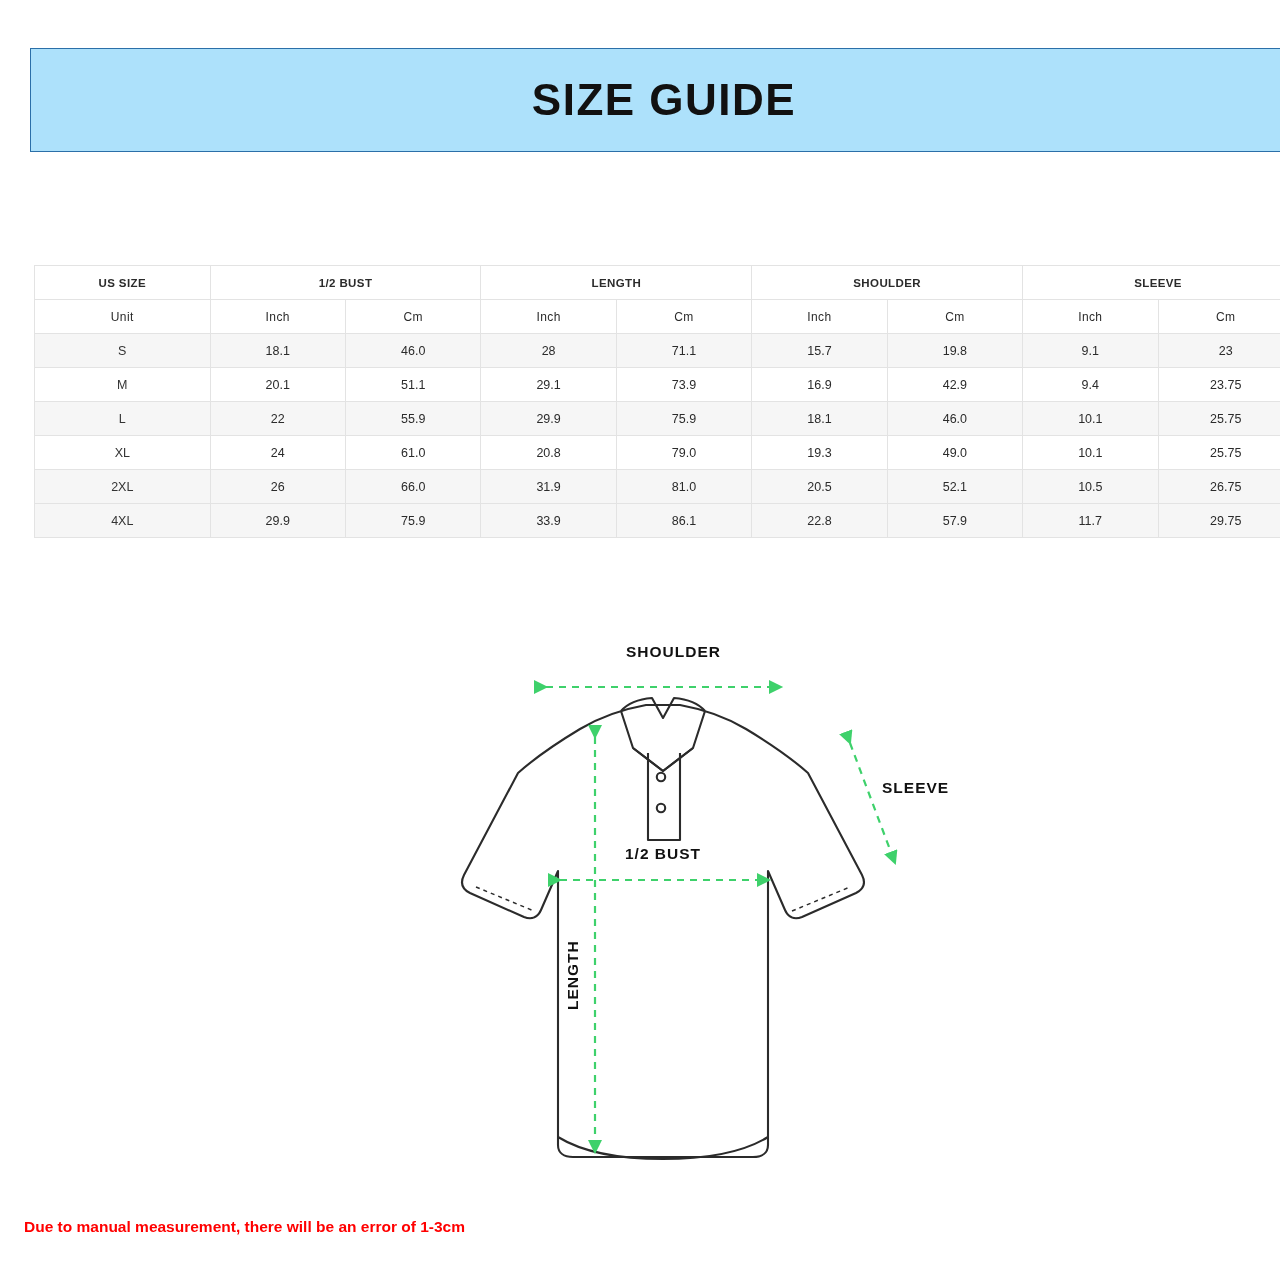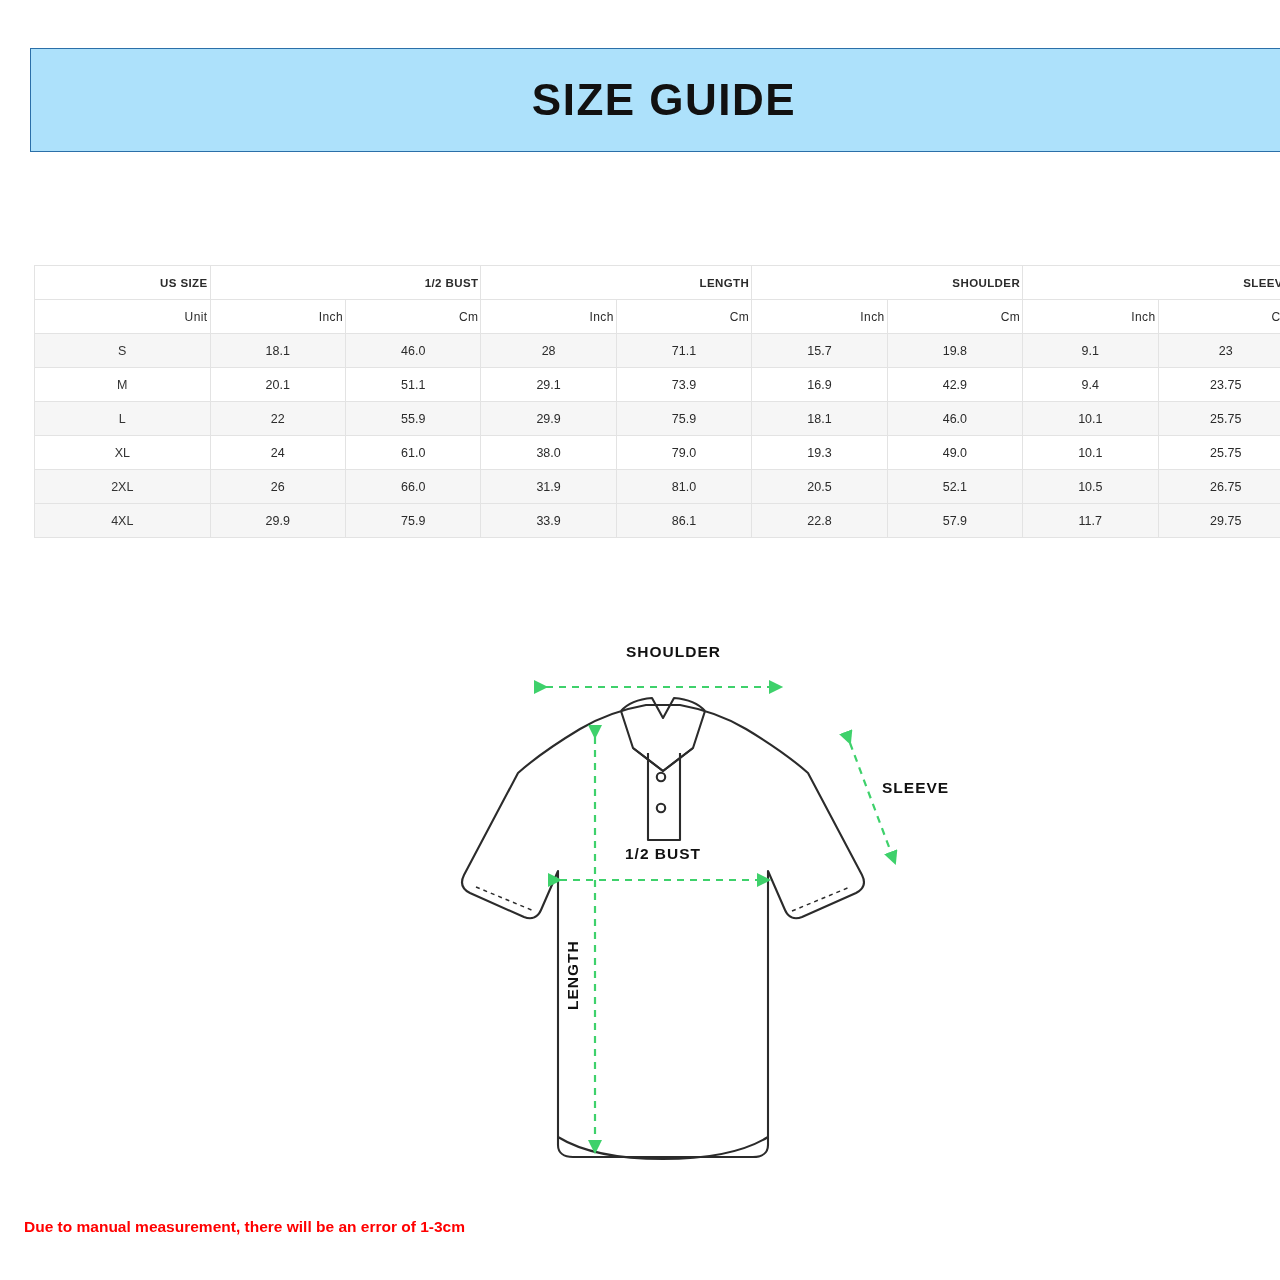--- a/index.html
+++ b/index.html
@@ -46,21 +46,20 @@
     font-size: 12.5px;
     color: #2b2b2b;
     height: 34px;
     padding: 0 2px;
     font-weight: normal;
   }
   table.size-table thead th {
     font-weight: bold;
     font-size: 11.5px;
     letter-spacing: 0.4px;
-    text-align: right;
   }
   table.size-table thead tr.unit-row th {
     font-weight: normal;
     font-size: 12px;
   }
   tbody tr.alt td { background: #f6f6f6; }
   tbody td.size-cell { color: #333; }
 
   
   col.c-size { width: 175px; }
@@ -175,21 +174,21 @@
           <td>75.9</td>
           <td>18.1</td>
           <td>46.0</td>
           <td>10.1</td>
           <td>25.75</td>
         </tr>
         <tr>
           <td class="size-cell">XL</td>
           <td>24</td>
           <td>61.0</td>
-          <td>38.0</td>
+          <td>20.8</td>
           <td>79.0</td>
           <td>19.3</td>
           <td>49.0</td>
           <td>10.1</td>
           <td>25.75</td>
         </tr>
         <tr class="alt">
           <td class="size-cell">2XL</td>
           <td>26</td>
           <td>66.0</td>

